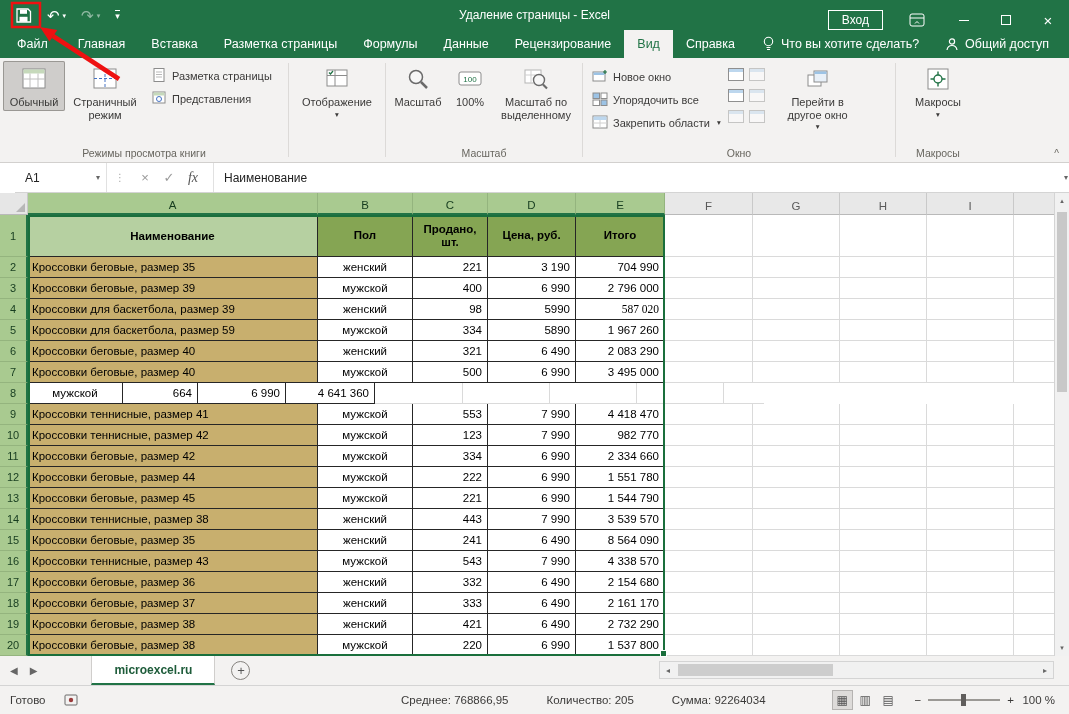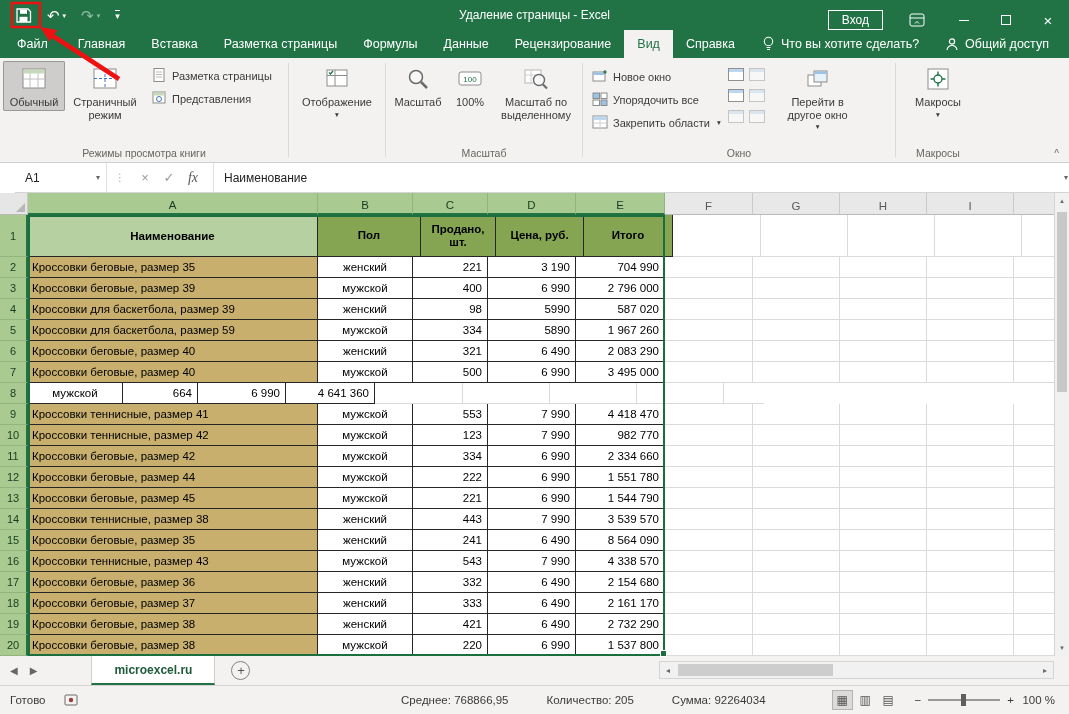--- a/index.html
+++ b/index.html
@@ -386,21 +386,21 @@
         <div class="gcol" style="width: 88px;">F</div>
         <div class="gcol" style="width: 87px;">G</div>
         <div class="gcol" style="width: 87px;">H</div>
         <div class="gcol" style="width: 87px;">I</div>
         <div class="gcol part" style="width: 40px;"></div>
       </div>
     <div>
         <div class="grow-r" style="height: 42px;">
           <div class="growhdr" style="width: 28px;">1</div>
           <div class="gcell hname" style="width: 290px;">Наименование</div>
-          <div class="gcell hdark" style="width: 103px;">Пол</div>
+          <div class="gcell hdark" style="width: 95px;">Пол</div>
           <div class="gcell hdark" style="width: 75px;">Продано, шт.</div>
           <div class="gcell hdark" style="width: 88px;">Цена, руб.</div>
           <div class="gcell hdark" style="width: 89px;">Итого</div>
           <div class="gcell emp" style="width: 88px;"></div>
           <div class="gcell emp" style="width: 87px;"></div>
           <div class="gcell emp" style="width: 87px;"></div>
           <div class="gcell emp" style="width: 87px;"></div>
           <div class="gcell emp part" style="width: 40px;"></div>
         </div>
         <div class="grow-r" style="height: 21px;">
@@ -428,21 +428,21 @@
           <div class="gcell emp" style="width: 87px;"></div>
           <div class="gcell emp" style="width: 87px;"></div>
           <div class="gcell emp part" style="width: 40px;"></div>
         </div>
         <div class="grow-r" style="height: 21px;">
           <div class="growhdr" style="width: 28px;">4</div>
           <div class="gcell cname" style="width: 290px;">Кроссовки для баскетбола, размер 39</div>
           <div class="gcell cgen" style="width: 95px;">женский</div>
           <div class="gcell cnum" style="width: 75px;">98</div>
           <div class="gcell cnum" style="width: 88px;">5990</div>
-          <div class="gcell cnum" style="width: 89px;">587 020</div>
+          <div class="gcell cnum" style="width: 89px; font-family: Liberation Serif, serif;">587 020</div>
           <div class="gcell emp" style="width: 88px;"></div>
           <div class="gcell emp" style="width: 87px;"></div>
           <div class="gcell emp" style="width: 87px;"></div>
           <div class="gcell emp" style="width: 87px;"></div>
           <div class="gcell emp part" style="width: 40px;"></div>
         </div>
         <div class="grow-r" style="height: 21px;">
           <div class="growhdr" style="width: 28px;">5</div>
           <div class="gcell cname" style="width: 290px;">Кроссовки для баскетбола, размер 59</div>
           <div class="gcell cgen" style="width: 95px;">мужской</div>

